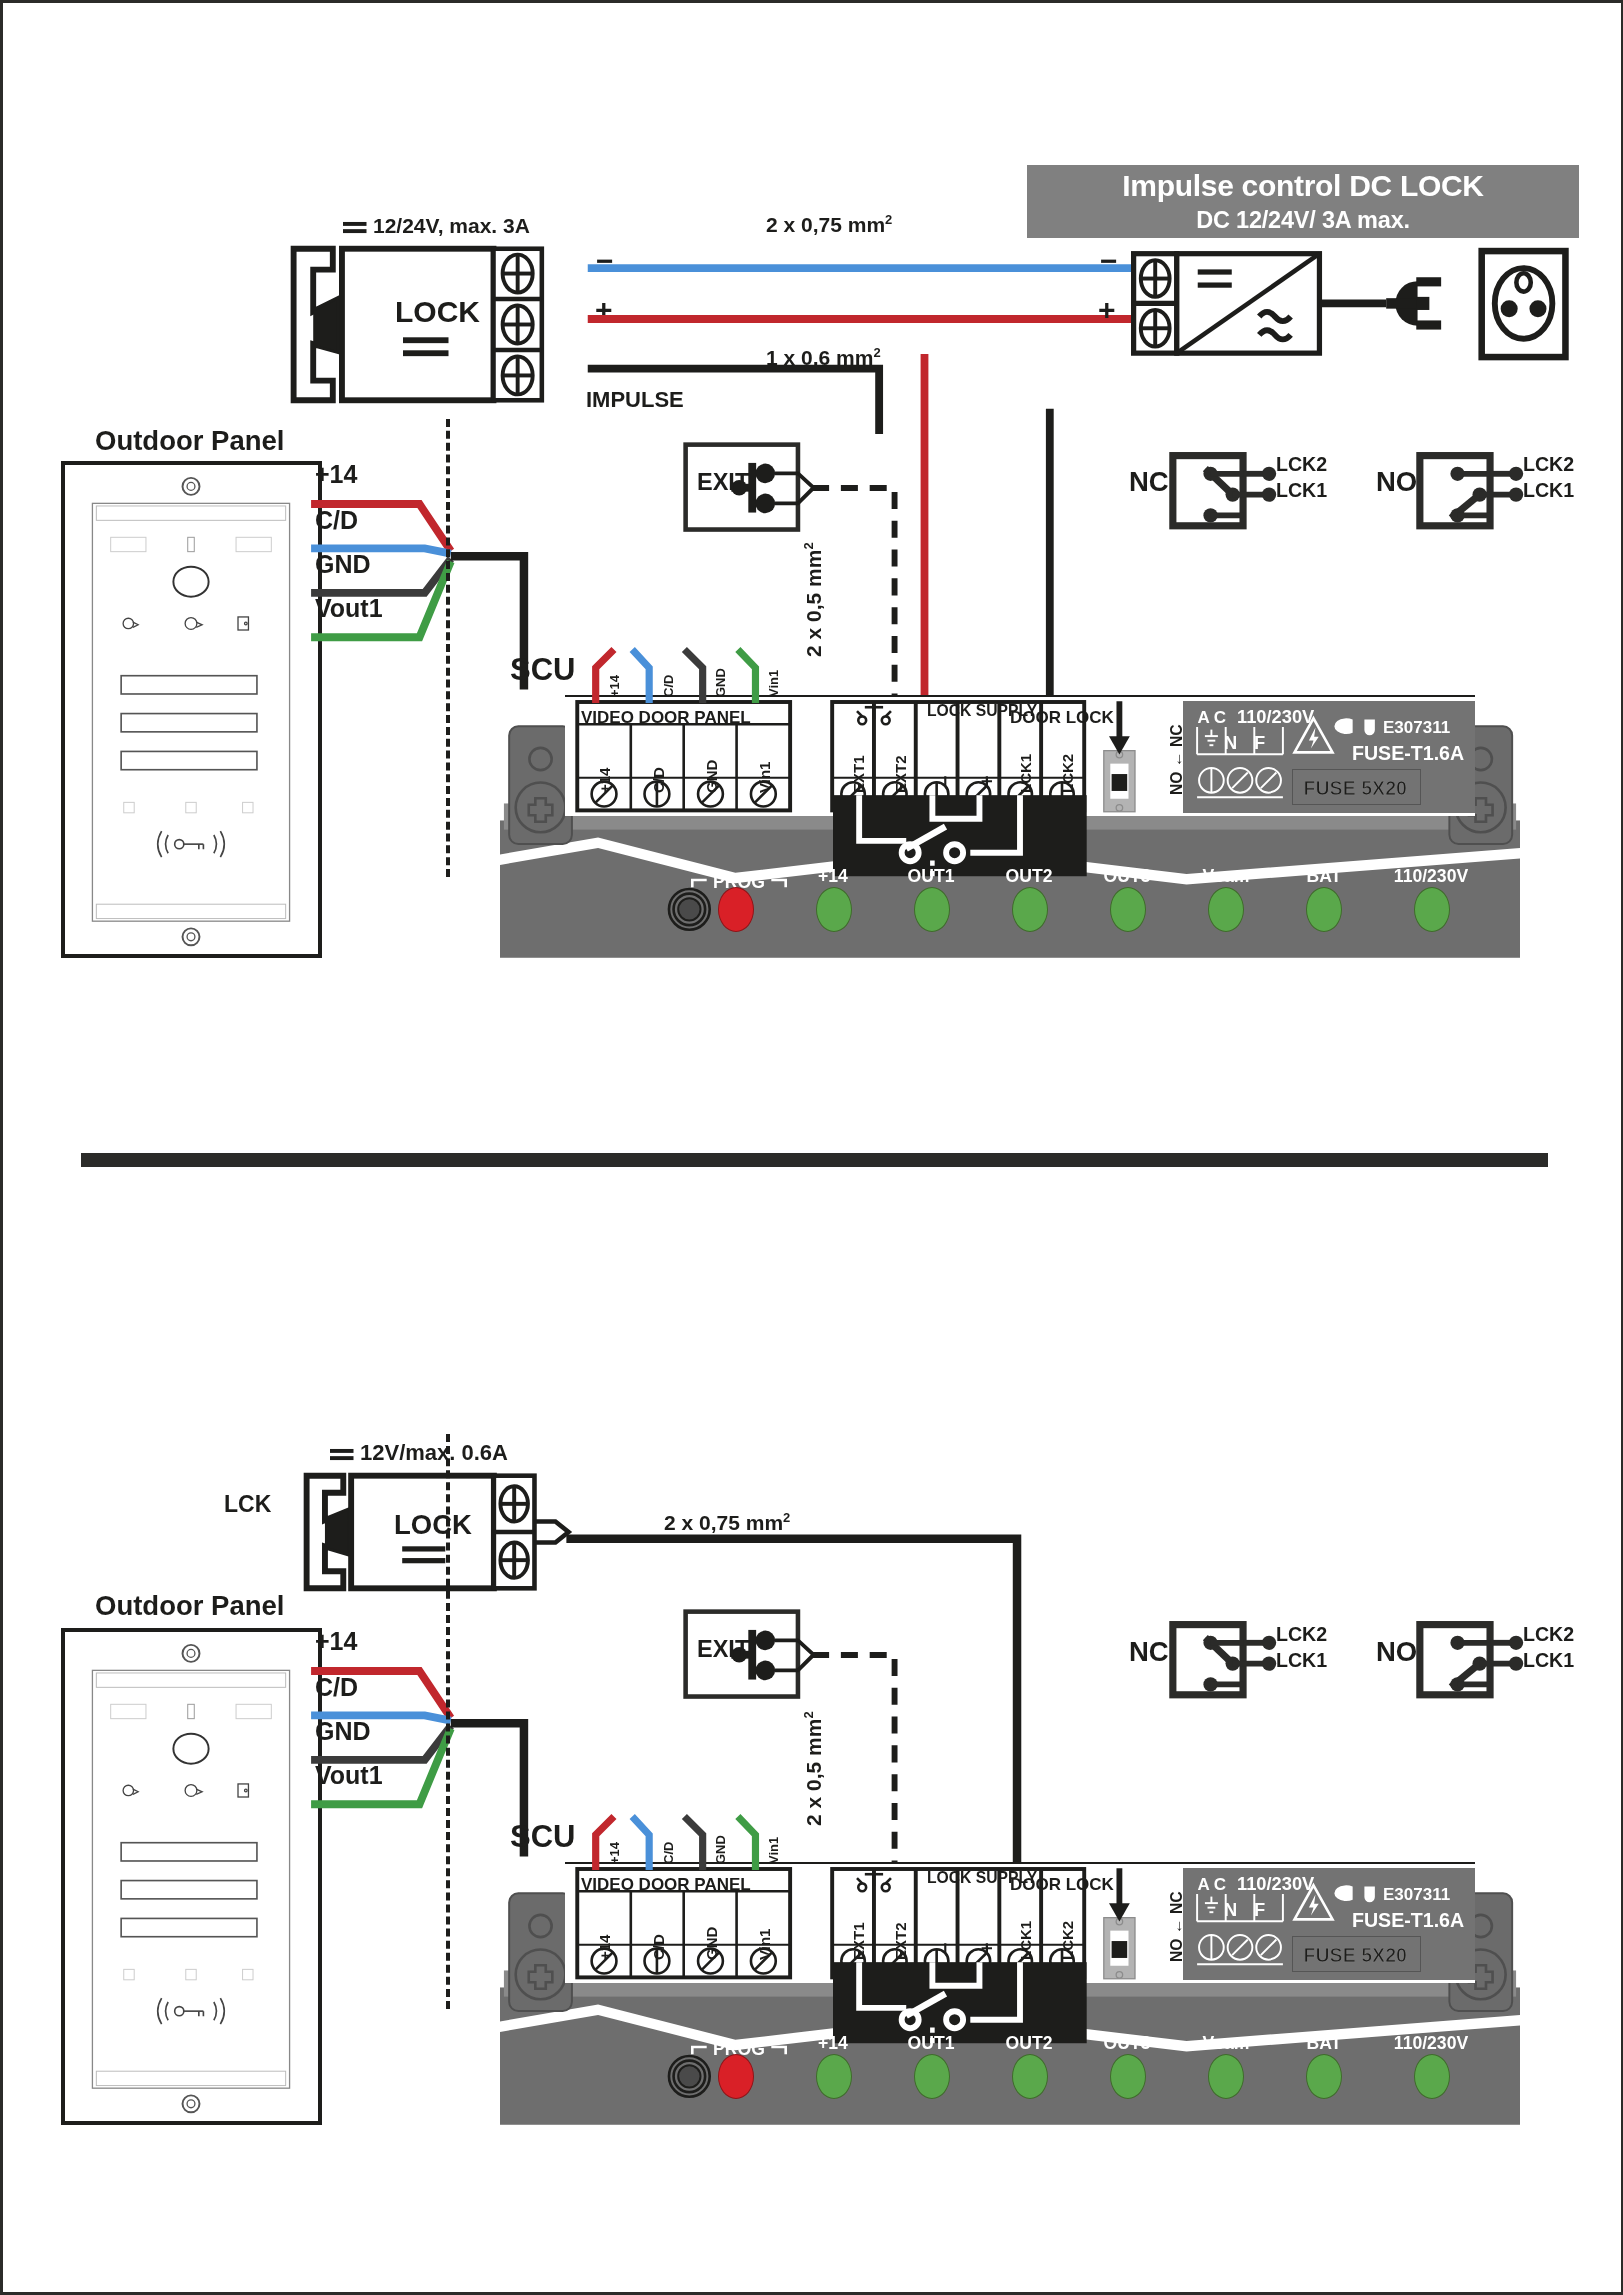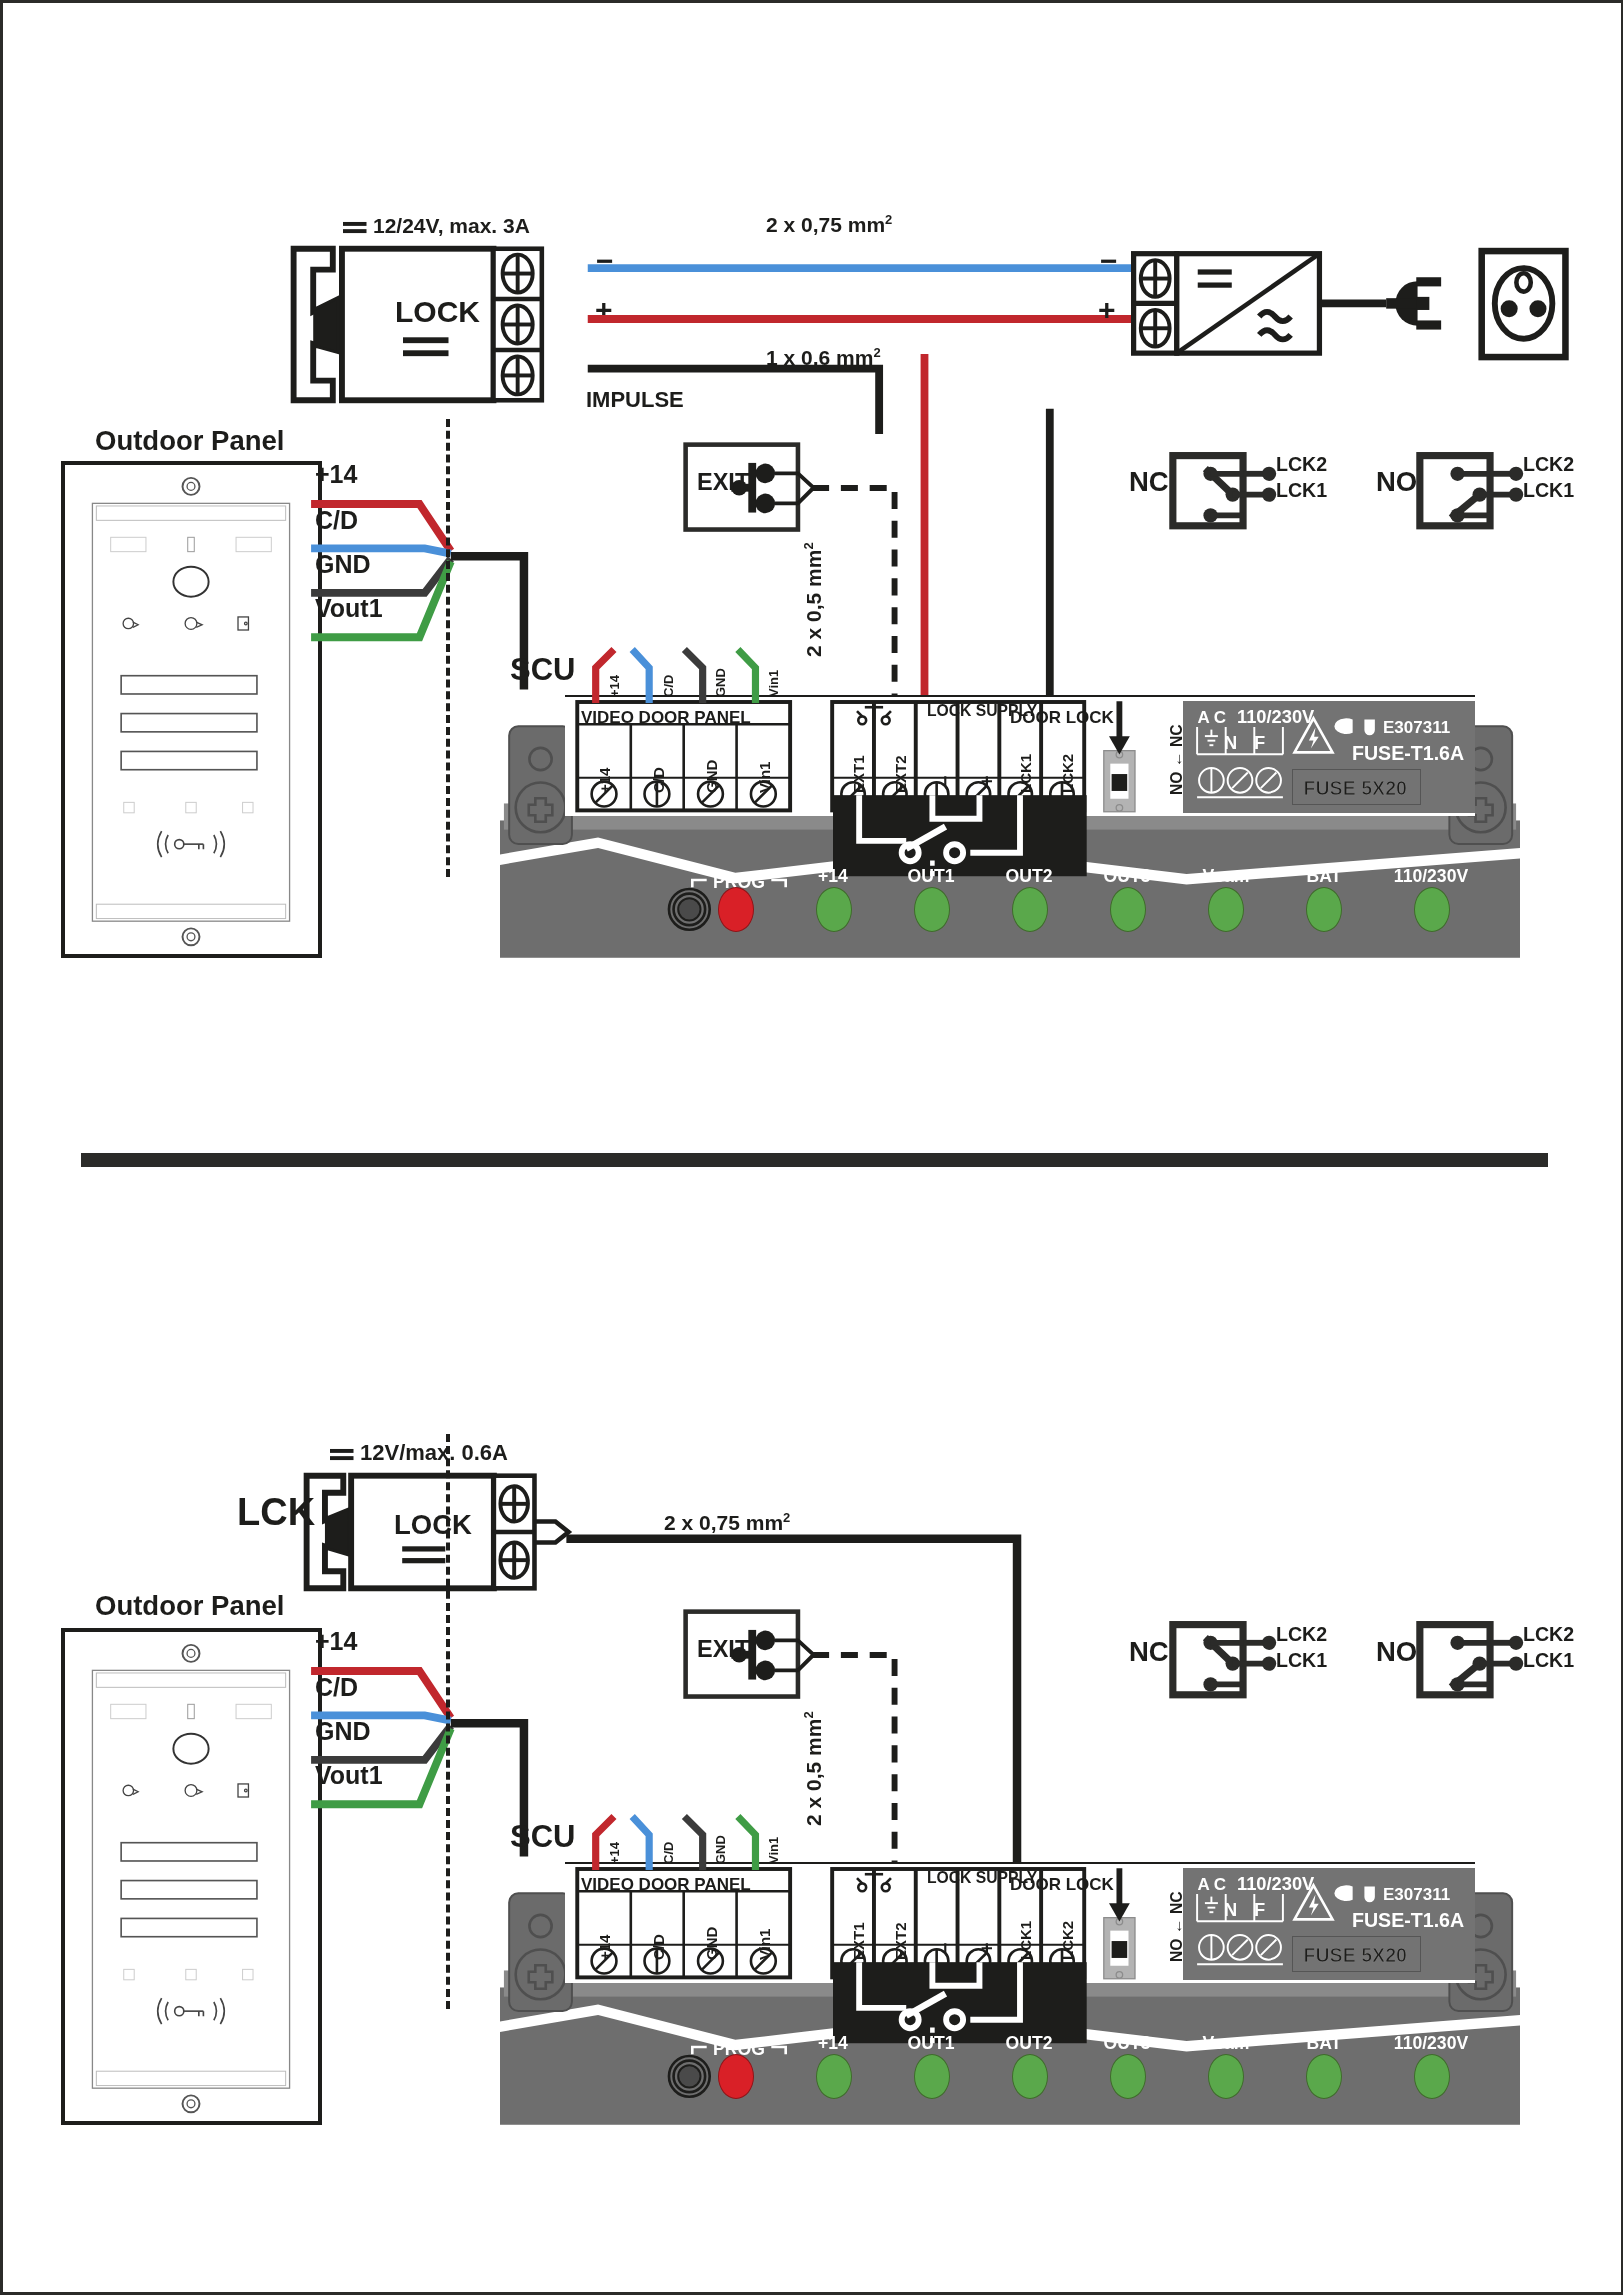--- a/index.html
+++ b/index.html
@@ -25,20 +25,24 @@
   .vdash{position:absolute;border-left:4.6px dashed #1d1d1b;}
   svg{display:block;overflow:visible;}
 </style>
 </head>
 <body>
 
 <div id="page">
 
   <div class="abs" style="left:0;top:0;width:1624px;height:1111px;">
 
+    <div class="banner" style="left:1024px;top:162px;width:552px;height:73px;">
+      <div class="b1">Impulse control  DC LOCK</div>
+      <div class="b2">DC 12/24V/ 3A max.</div>
+    </div>
 
     <div class="tx" style="left:340px;top:212px;font-size:21px;">
       <span style="display:inline-block;vertical-align:middle;margin-right:6.5px;">
         <svg width="23.5" height="14.4" viewBox="0 0 36 22">
             <rect x="0" y="3" width="36" height="6" fill="#1d1d1b"></rect>
             <rect x="0" y="14" width="36" height="6" fill="#1d1d1b"></rect>
           </svg>
       </span><span>12/24V, max. 3A</span>
     </div>
 
@@ -436,21 +440,21 @@
 
     <div class="tx" style="left:327px;top:289px;font-size:22px;">
       <span style="display:inline-block;vertical-align:middle;margin-right:6.5px;">
         <svg width="23.5" height="14.4" viewBox="0 0 36 22">
             <rect x="0" y="3" width="36" height="6" fill="#1d1d1b"></rect>
             <rect x="0" y="14" width="36" height="6" fill="#1d1d1b"></rect>
           </svg>
       </span><span>12V/max. 0.6A</span>
     </div>
 
-    <div class="tx" style="left:234px;top:1518px;font-size:38px;position:absolute;top:340px;">LCK</div>
+    <div class="tx" style="left:221px;top:1518px;font-size:23px;position:absolute;top:340px;">LCK</div>
 
     <svg class="abs" style="left:301px;top:320px;" width="275" height="118" viewBox="0 0 420 180">
       <path d="M4,4 L60,4 L60,30 L32,30 L32,72 L66,58 L66,122 L32,112 L32,150 L60,150 L60,176 L4,176 Z" fill="none" stroke="#1d1d1b" stroke-width="9"></path>
       <path d="M32,72 L66,58 L66,122 L32,112 Z" fill="#1d1d1b"></path>
       <rect x="72" y="4" width="218" height="172" fill="#fff" stroke="#1d1d1b" stroke-width="9"></rect>
       <rect x="290" y="4" width="62" height="172" fill="#fff" stroke="#1d1d1b" stroke-width="7"></rect>
       <line x1="290" y1="90" x2="352" y2="90" stroke="#1d1d1b" stroke-width="7"></line>
       <g stroke="#1d1d1b" stroke-width="6" fill="none">
         <ellipse cx="321" cy="47" rx="21" ry="27"></ellipse>
           <line x1="300" y1="47" x2="342" y2="47"></line>

